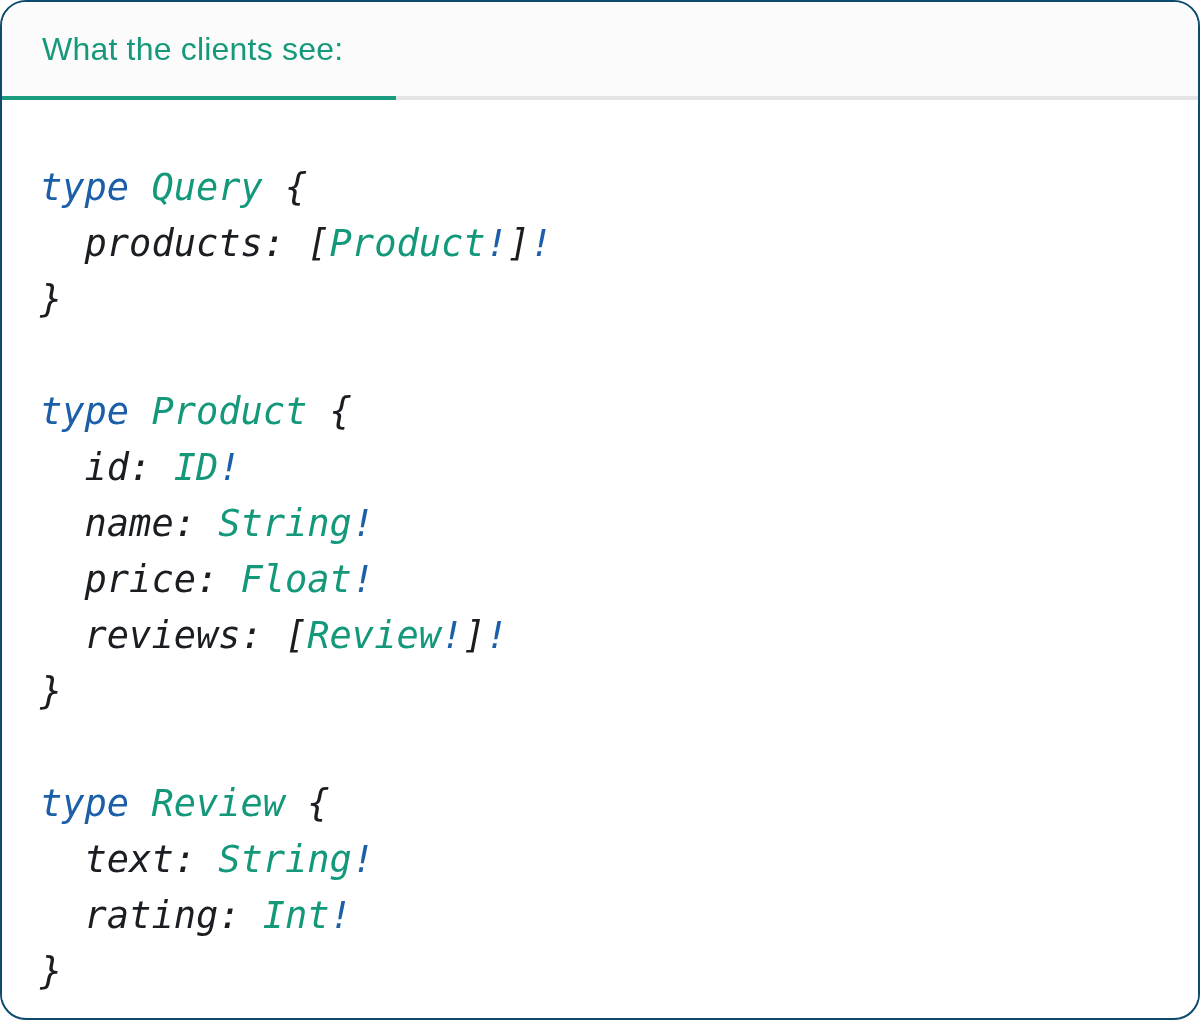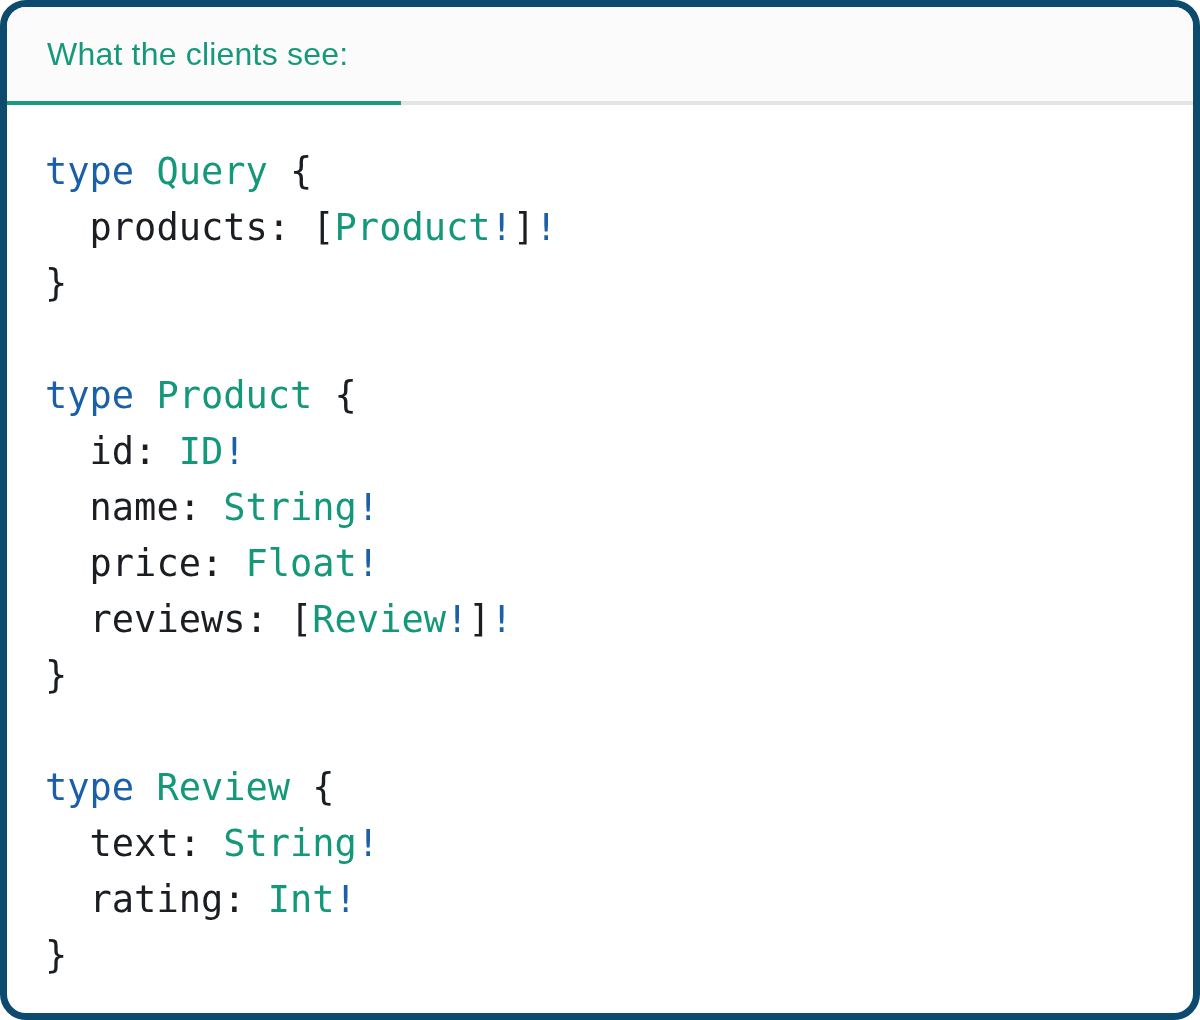--- a/index.html
+++ b/index.html
@@ -5,21 +5,21 @@
   * { margin: 0; padding: 0; box-sizing: border-box; }
   html, body {
     width: 1200px; height: 1020px;
     background: #ffffff;
     font-family: "Liberation Sans", sans-serif;
   }
   .panel {
     position: relative;
     width: 1200px; height: 1020px;
     background: #ffffff;
-    border: 7px solid #0c4a6e;
+    border: 2px solid #0c4a6e;
     border-radius: 26px;
     overflow: hidden;
   }
   .tab-bar {
     position: relative;
     width: 100%;
     height: 98px;
     background: #fbfbfb;
   }
   .tab-bar .divider {
@@ -39,22 +39,23 @@
     z-index: 2;
     cursor: pointer;
   }
   .tab-label {
     color: #16997b;
     font-size: 32px;
     font-weight: 500;
     letter-spacing: 0.2px;
   }
   .code-area {
-    padding: 39px 30px 0 38px;
+    padding: 60px 30px 0 38px;
     background: #ffffff;
+    font-style: italic;
   }
   .code-block {
     font-family: "DejaVu Sans Mono", "Liberation Mono", monospace;
     font-size: 37px;
     line-height: 56px;
     white-space: pre;
     color: #1a1d21;
   }
   .code-line { height: 56px; }
   .tok-plain { color: #1a1d21; }

